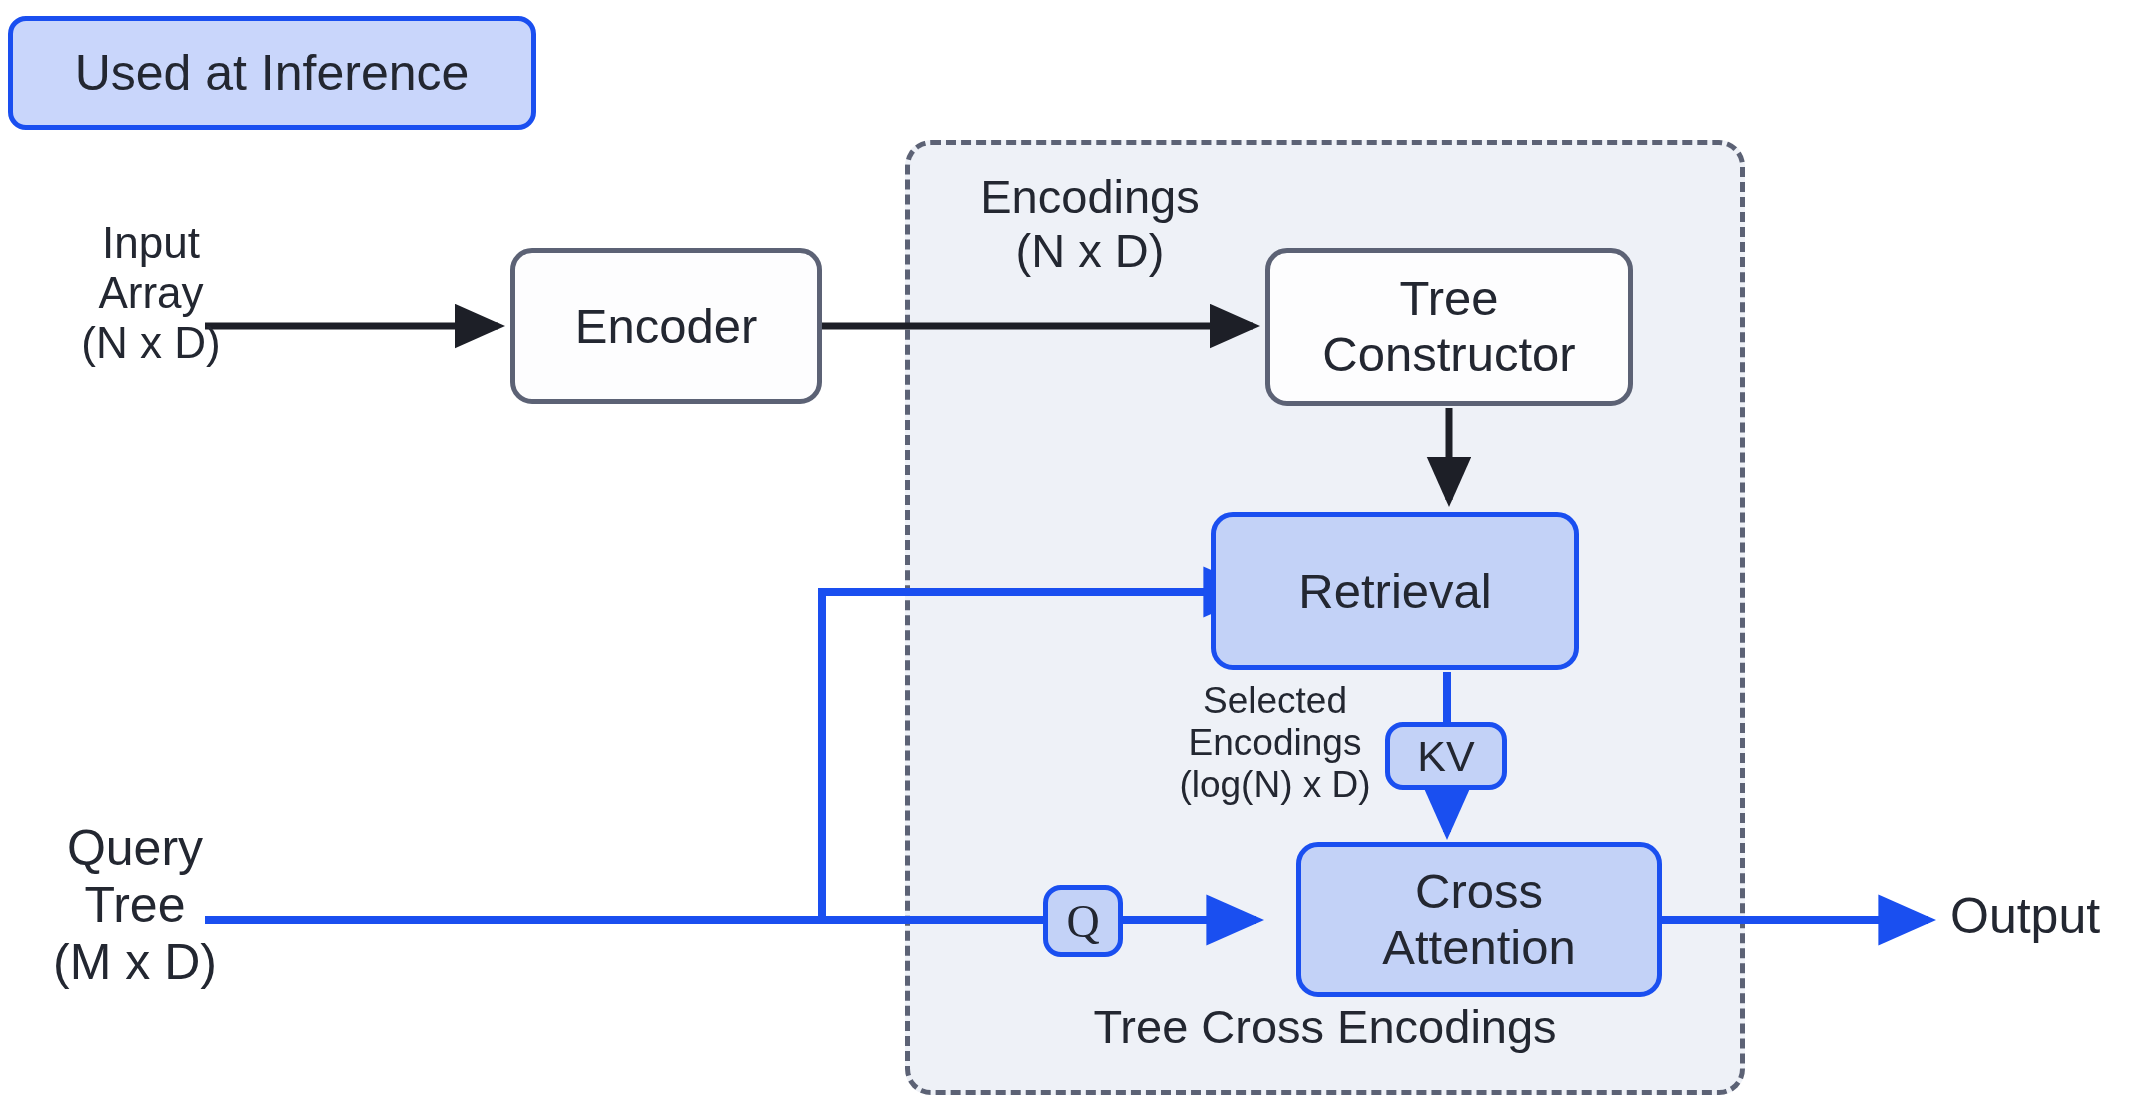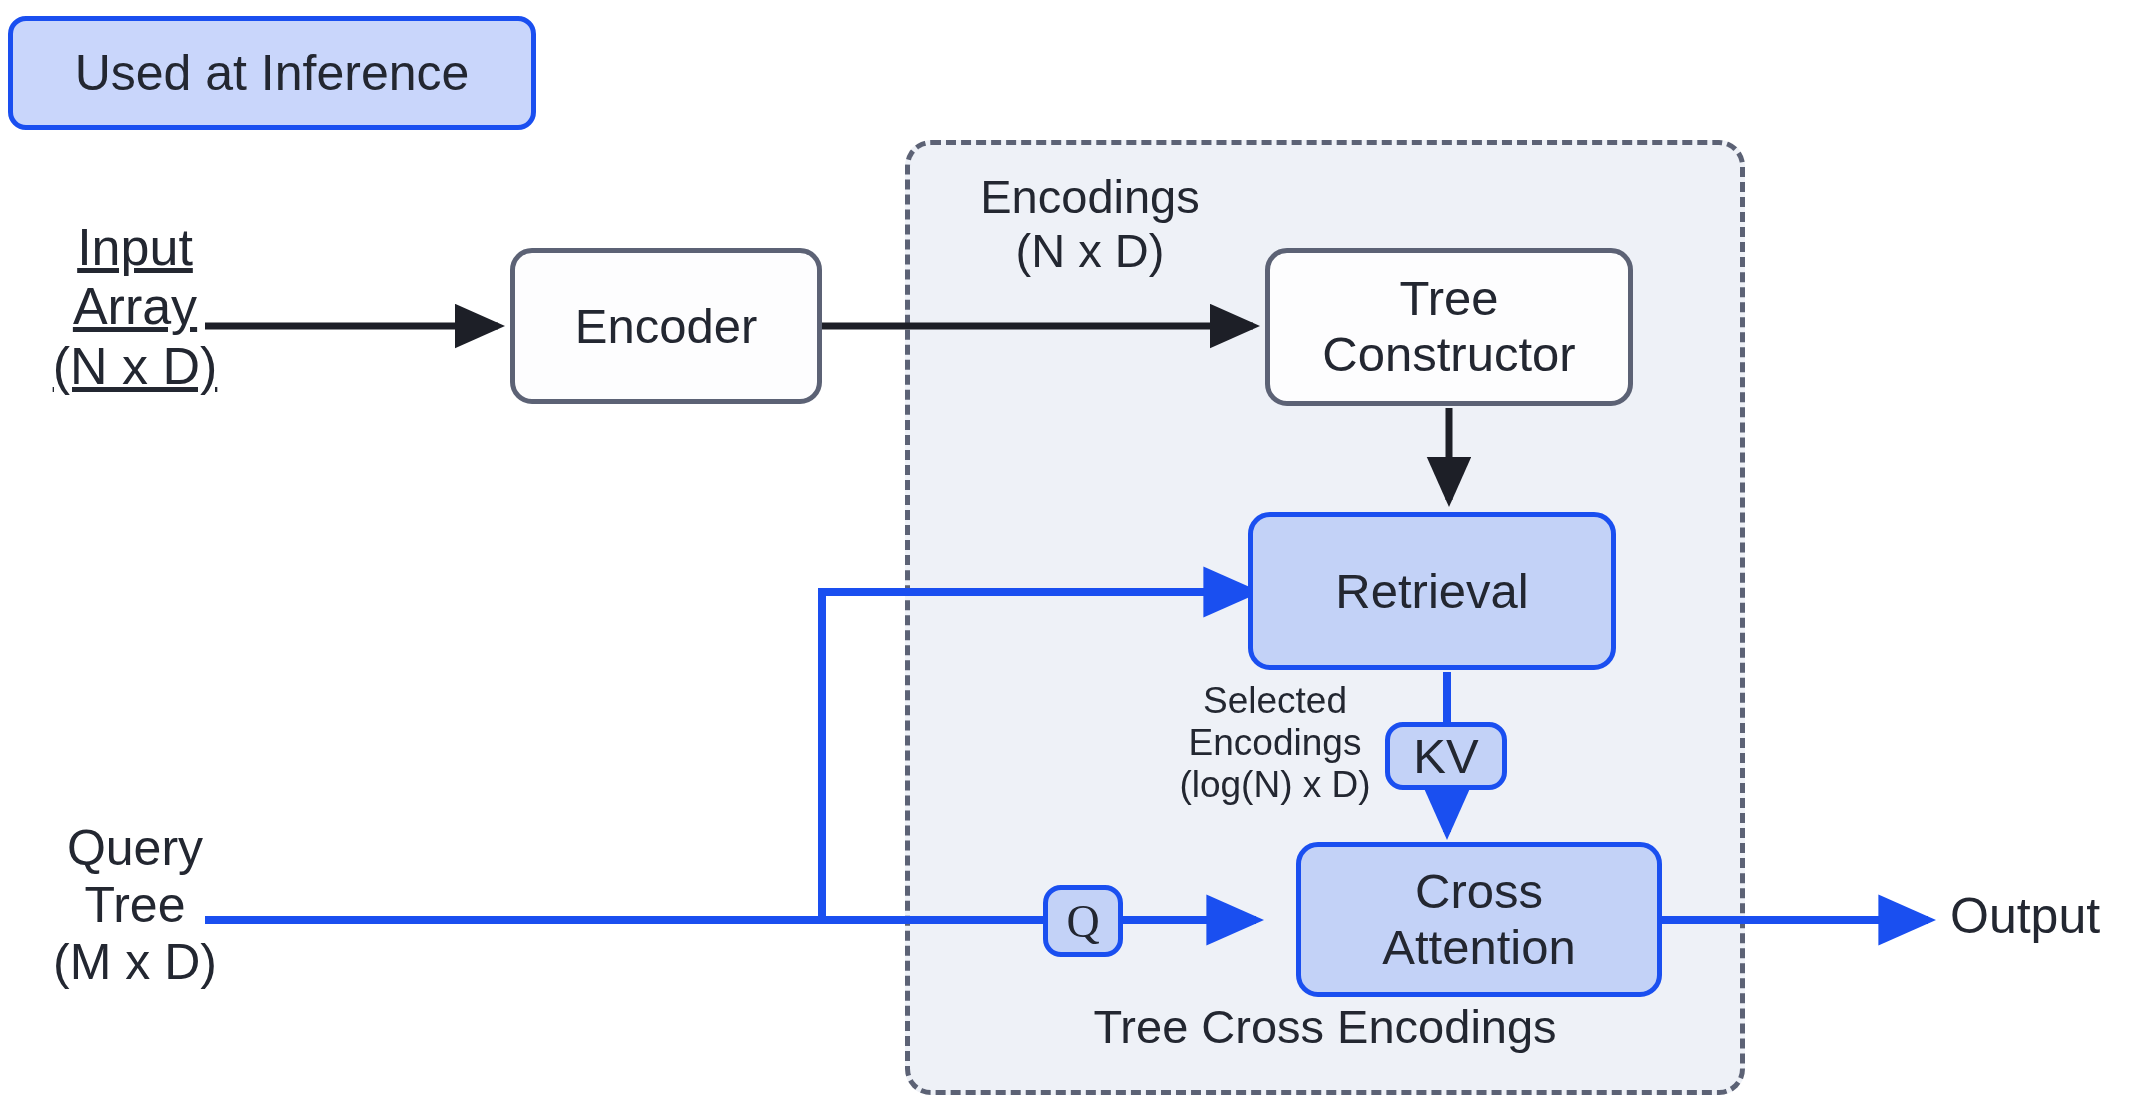--- a/index.html
+++ b/index.html
@@ -58,34 +58,34 @@
   }
   .node-blue {
     background: #c3d2f7;
     border: 5px solid #1a4ff0;
     color: #232731;
     font-size: 49px;
   }
 
   #node-encoder      { left: 510px;  top: 248px; width: 312px; height: 156px; }
   #node-tree         { left: 1265px; top: 248px; width: 368px; height: 158px; }
-  #node-retrieval    { left: 1248px; top: 512px; width: 368px; height: 158px; }
+  #node-retrieval    { left: 1211px; top: 512px; width: 368px; height: 158px; }
   #node-cross        { left: 1267px; top: 842px; width: 366px; height: 155px; margin-left: 29px; }
 
   
   .pill {
     position: absolute;
     box-sizing: border-box;
     display: flex;
     align-items: center;
     justify-content: center;
     background: #c3d2f7;
     border: 5px solid #1a4ff0;
     border-radius: 18px;
-    font-size: 49px;
+    font-size: 43px;
     color: #232731;
   }
   #pill-kv { left: 1385px; top: 722px; width: 122px; height: 68px; }
   #pill-q  { left: 1043px; top: 885px; width: 80px;  height: 72px;
              font-family: "Liberation Serif", serif; font-size: 46px; }
 
   
   #legend {
     position: absolute;
     left: 8px; top: 16px;
@@ -102,21 +102,21 @@
   }
 
   
   .label {
     position: absolute;
     text-align: center;
     line-height: 1.14;
     color: #232731;
     white-space: pre-line;
   }
-  #label-input  { left: 0px;    top: 218px; width: 270px; font-size: 52px; text-decoration: underline; }
+  #label-input  { left: 16px;    top: 218px; width: 270px; font-size: 44px; }
   #label-query  { left: 0px;    top: 820px; width: 270px; font-size: 50px; }
   #label-enc    { left: 940px;  top: 170px; width: 300px; font-size: 47px; }
   #label-sel    { left: 1150px; top: 680px; width: 250px; font-size: 37px; }
   #label-region { left: 905px;  top: 1000px; width: 840px; font-size: 47px; }
   #label-output { left: 1950px; top: 888px; width: 260px; font-size: 50px; text-align: left; }
   #label-tau    { left: 1470px; top: 310px; width: 110px; font-size: 50px;
                   font-family: "Liberation Serif", serif; font-style: italic; }
 </style>
 </head>
 <body>

